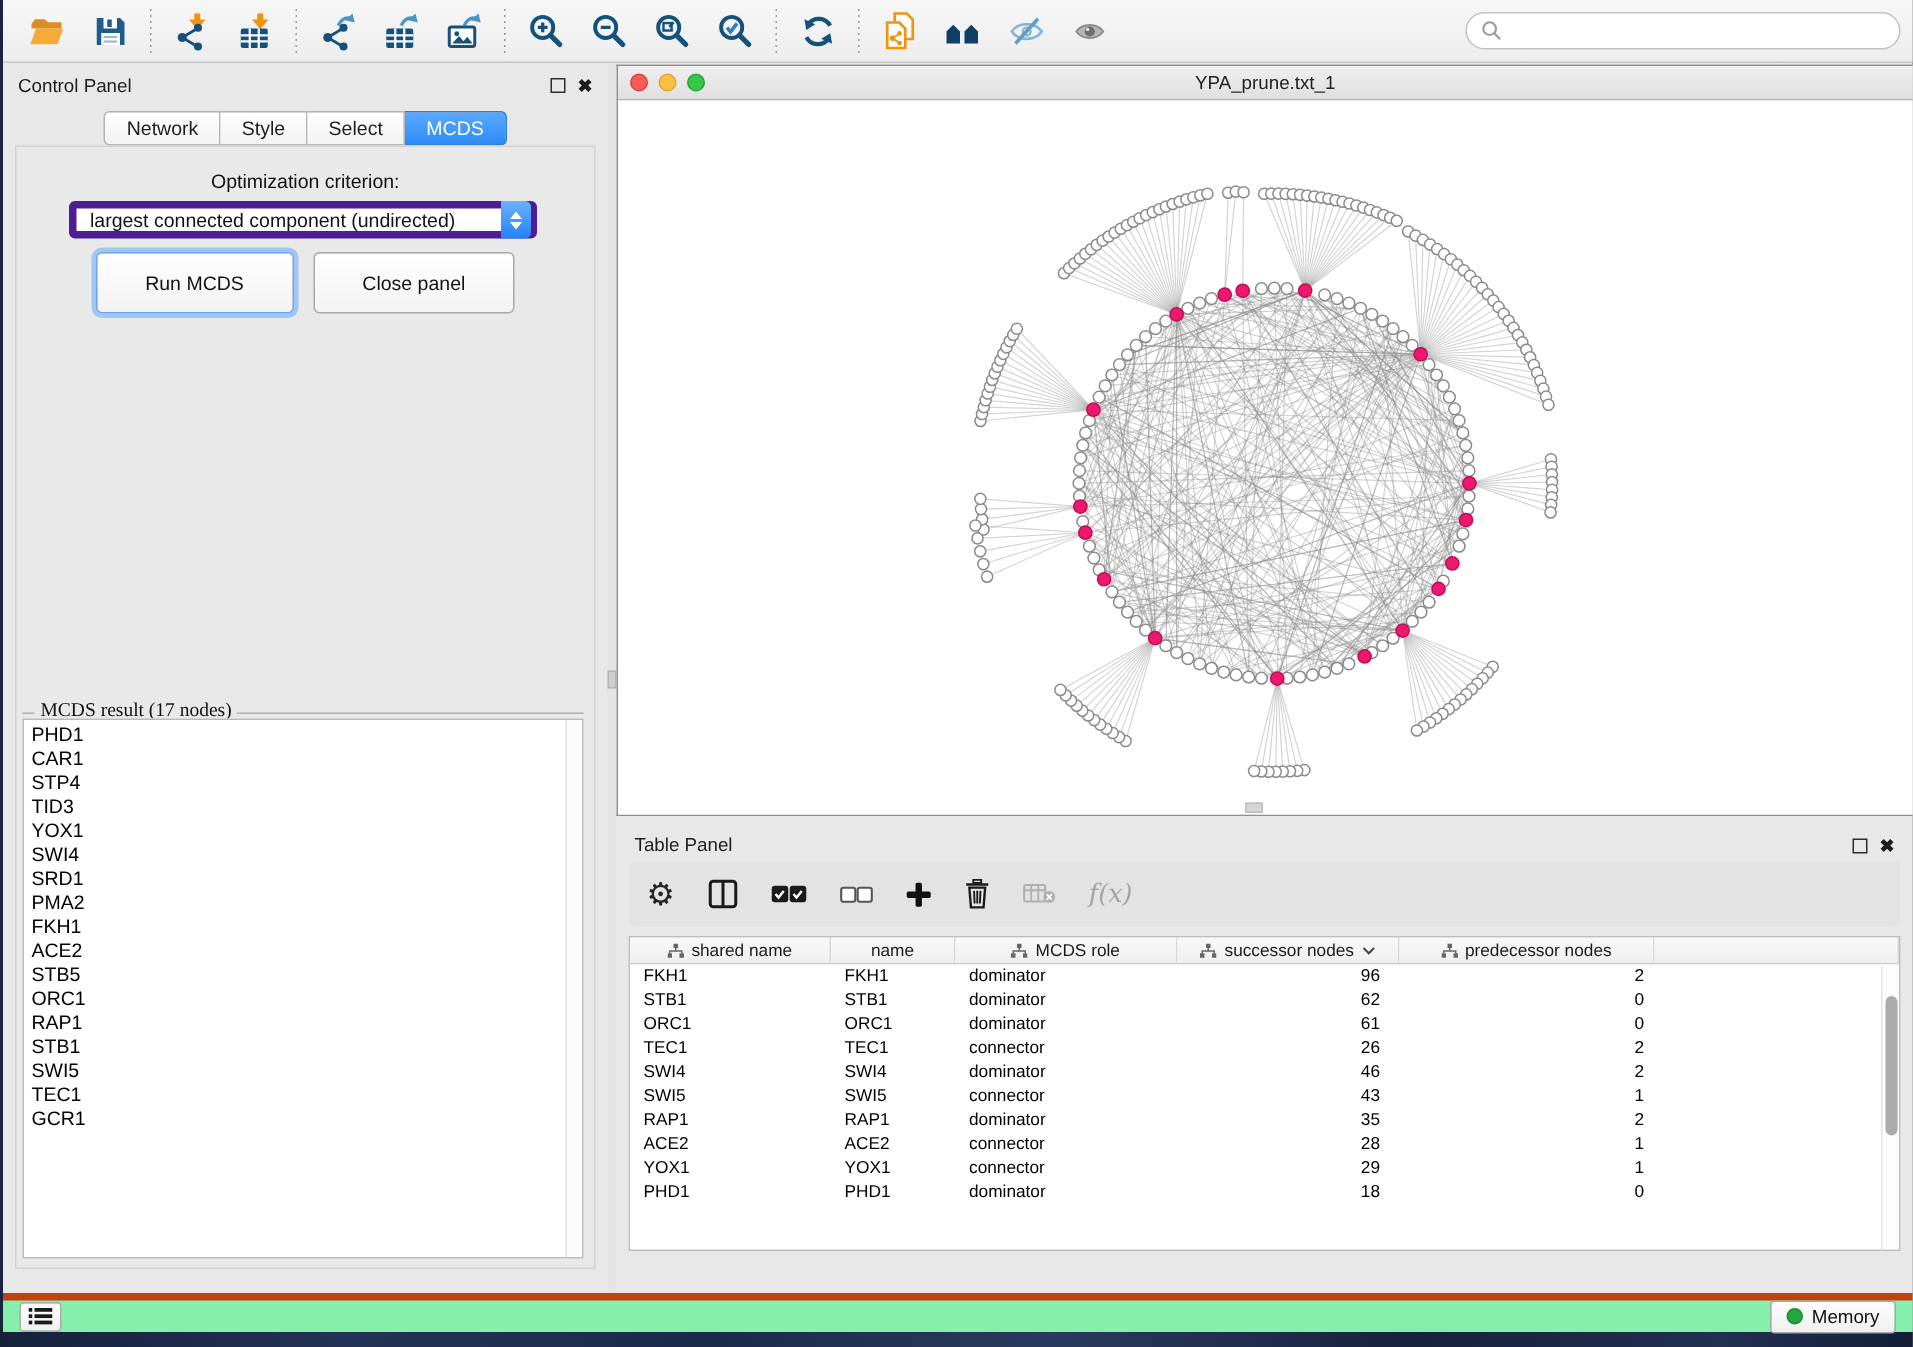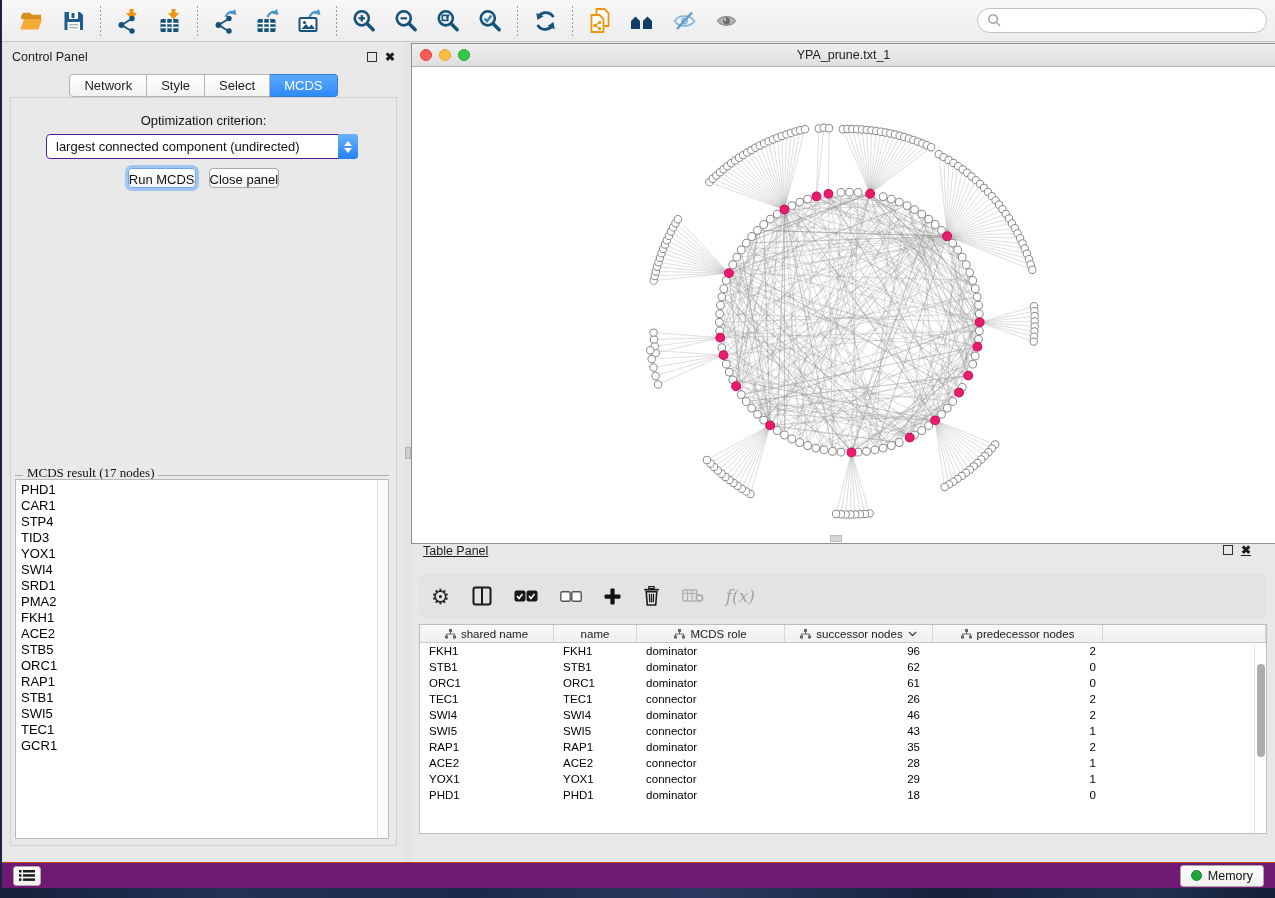--- a/index.html
+++ b/index.html
@@ -42,31 +42,31 @@
   .tab { background:linear-gradient(#ffffff,#f2f2f2); border:1px solid #b4b4b4; border-left-width:0;
     font-size:13px; color:#1c1c1c; padding:3px 14px; height:23px; cursor:pointer;
     font-family:"Liberation Sans",sans-serif; }
   .tab:first-child { border-left-width:1px; border-radius:4px 0 0 4px; }
   .tab:last-child { border-radius:0 4px 4px 0; }
   .tab.active { background:linear-gradient(#5aa9fd,#2d8bf9); color:#fff; border-color:#2f7fd6; }
   .cp-box { position:absolute; left:8px; right:8px; top:54px; bottom:16px;
     background:#e9e9e9; border:1px solid #d2d2d2; }
   .opt-label { position:absolute; top:70px; left:0; right:0; text-align:center; font-size:13px; color:#111; }
   .dropdown { position:absolute; top:91px; left:44px; width:312px; height:25px; background:#fff;
-    border:1px solid #4c1d95; border-radius:4px; display:flex; align-items:center; cursor:pointer; }
+    border:5px solid #4c1d95; border-radius:4px; display:flex; align-items:center; cursor:pointer; }
   .dropdown .dd-text { flex:1; font-size:13px; color:#111; padding-left:9px; white-space:nowrap; }
   .dd-stepper { width:20px; height:25px; margin-right:-1px; border-radius:0 4px 4px 0;
     background:linear-gradient(#6cb1fd,#2381f8); display:flex; flex-direction:column;
     align-items:center; justify-content:center; gap:2px; }
   .dd-stepper i { width:0; height:0; border-left:4px solid transparent; border-right:4px solid transparent; }
   .dd-up { border-bottom:5px solid #fff; }
   .dd-down { border-top:5px solid #fff; }
   .btn-row { position:absolute; top:125px; left:0; right:0; display:flex; justify-content:center; gap:13px; }
   .pbtn { background:linear-gradient(#ffffff,#f3f3f3); border:1px solid #a9a9a9; border-radius:4px;
-    font-size:13px; color:#111; padding:3px 0; height:20px; cursor:pointer;
+    font-size:13px; color:#111; padding:3px 32px; height:41px; cursor:pointer;
     font-family:"Liberation Sans",sans-serif; }
   .pbtn.focused { border-color:#6ea7e8; box-shadow:0 0 0 3px rgba(100,170,250,.55); }
   .fieldset { position:absolute; left:13px; right:16px; top:425px; height:371px; }
   .fieldset .legend { position:absolute; top:-1px; left:0; right:0; font-size:13px; color:#111; display:flex; align-items:center;font-family:Liberation Serif, serif; }
   .legend::before { content:""; width:8px; height:0; border-top:1px solid #adadad; margin-right:3px; margin-top:1px;}
   .legend::after { content:""; flex:1; border-top:1px solid #adadad; margin-left:3px; margin-top:1px;}
   .legend span { padding:0 1px; transform:translateY(-2px); }
   .mcds-list { position:absolute; top:11px; left:0; right:0; bottom:0; background:#fff;
     border:1px solid #b9b9b9; overflow:hidden; padding:2px 0 0 5px; }
   .mcds-item { font-size:13px; line-height:16px; color:#000; }
@@ -85,22 +85,22 @@
   .light.yellow { background:#fdbe41; border:1px solid #dfa335; }
   .light.green { background:#34c84a; border:1px solid #27a436; }
   .net-title { position:absolute; left:0; right:0; text-align:center; font-size:12.5px; color:#222; pointer-events:none; }
   .net-canvas { flex:1; position:relative; background:#fff; overflow:hidden; }
   .net-canvas svg { position:absolute; inset:0; }
   .hsplit-handle { position:absolute; bottom:1px; left:50%; margin-left:-14px; width:12px; height:7px;
     background:#d6d6d6; border:1px solid #bdbdbd; }
 
   
   .table-panel { flex:1; position:relative; background:#e8e8e8; min-height:0; }
-  .tp-header { position:absolute; top:0; left:0; right:12px; height:26px; display:flex; align-items:flex-start;
-    padding:0 12px; font-size:12.5px; color:#1d1d1d;text-decoration:underline; }
+  .tp-header { position:absolute; top:0; left:0; right:0; height:26px; display:flex; align-items:flex-end;
+    padding:0 12px; font-size:12.5px; color:#1d1d1d; }
   .tp-toolbar { position:absolute; top:30px; left:8px; right:8px; height:44px; background:#e3e3e3;
     border-radius:5px; display:flex; align-items:center; padding:0 12px; gap:22px; }
   .ttbtn { background:none; border:none; cursor:pointer; display:flex; align-items:center; justify-content:center; }
   .gear-glyph { font-size:21px; color:#262626; line-height:1; }
   .fx-label { font-family:"DejaVu Serif", serif; font-style:italic; font-size:17px; color:#a3a3a3; }
   .tp-table { position:absolute; top:80px; left:8px; right:8px; bottom:28px; background:#fff;
     border:1px solid #bdbdbd; overflow:hidden; }
   .tgrid { display:grid; grid-template-columns:134px 83px 148px 148px 170px 1fr; }
   .thead .tcell { background:linear-gradient(#f8f8f8,#efefef); border-right:1px solid #d6d6d6;
     border-bottom:1px solid #c9c9c9; height:18px; display:flex; align-items:center; justify-content:center;
@@ -110,22 +110,22 @@
     padding-left:9px; background:#fff; }
   .trow .tcell.num { justify-content:flex-end; padding-right:13px; }
   .trow .tcell.num2 { justify-content:flex-end; padding-right:7px; }
   .tp-scroll { position:absolute; top:19px; right:0; bottom:0; width:12px; background:#fdfdfd;
     border-left:1px solid #e4e4e4; }
   .tp-thumb { position:absolute; top:20px; left:1.5px; width:8px; height:93px; background:#ababab; border-radius:5px; }
   .tp-tabs { position:absolute; bottom:3px; left:0; right:0; display:flex; justify-content:center; }
   .tp-tabs .tab { font-size:12.5px; height:21px; padding:2px 13px; }
 
   
-  .statusbar { position:absolute; left:0; right:0; bottom:0; height:26px; background:#701a75;
-    border-top:1px solid #c2410c; display:flex; align-items:center; padding:0 11px; }
+  .statusbar { position:absolute; left:0; right:0; bottom:0; height:26px; background:#86efac;
+    border-top:5px solid #c2410c; display:flex; align-items:center; padding:0 11px; }
   .list-btn { width:28px; height:20px; background:linear-gradient(#fdfdfd,#f0f0f0); border:1px solid #ababab;
     border-radius:3px; display:flex; align-items:center; justify-content:center; cursor:pointer; }
   .memory-btn { margin-left:auto; height:22px; background:linear-gradient(#fdfdfd,#f0f0f0);
     border:1px solid #a8a8a8; border-radius:3px; display:flex; align-items:center; gap:6px;
     padding:0 10px; font-size:12.5px; color:#111; cursor:pointer; font-family:"Liberation Sans",sans-serif; }
   .mem-dot { width:11px; height:11px; border-radius:50%; background:#1fa83c; border:1px solid #158a2e; }
 </style>
 </head>
 <body>
 

